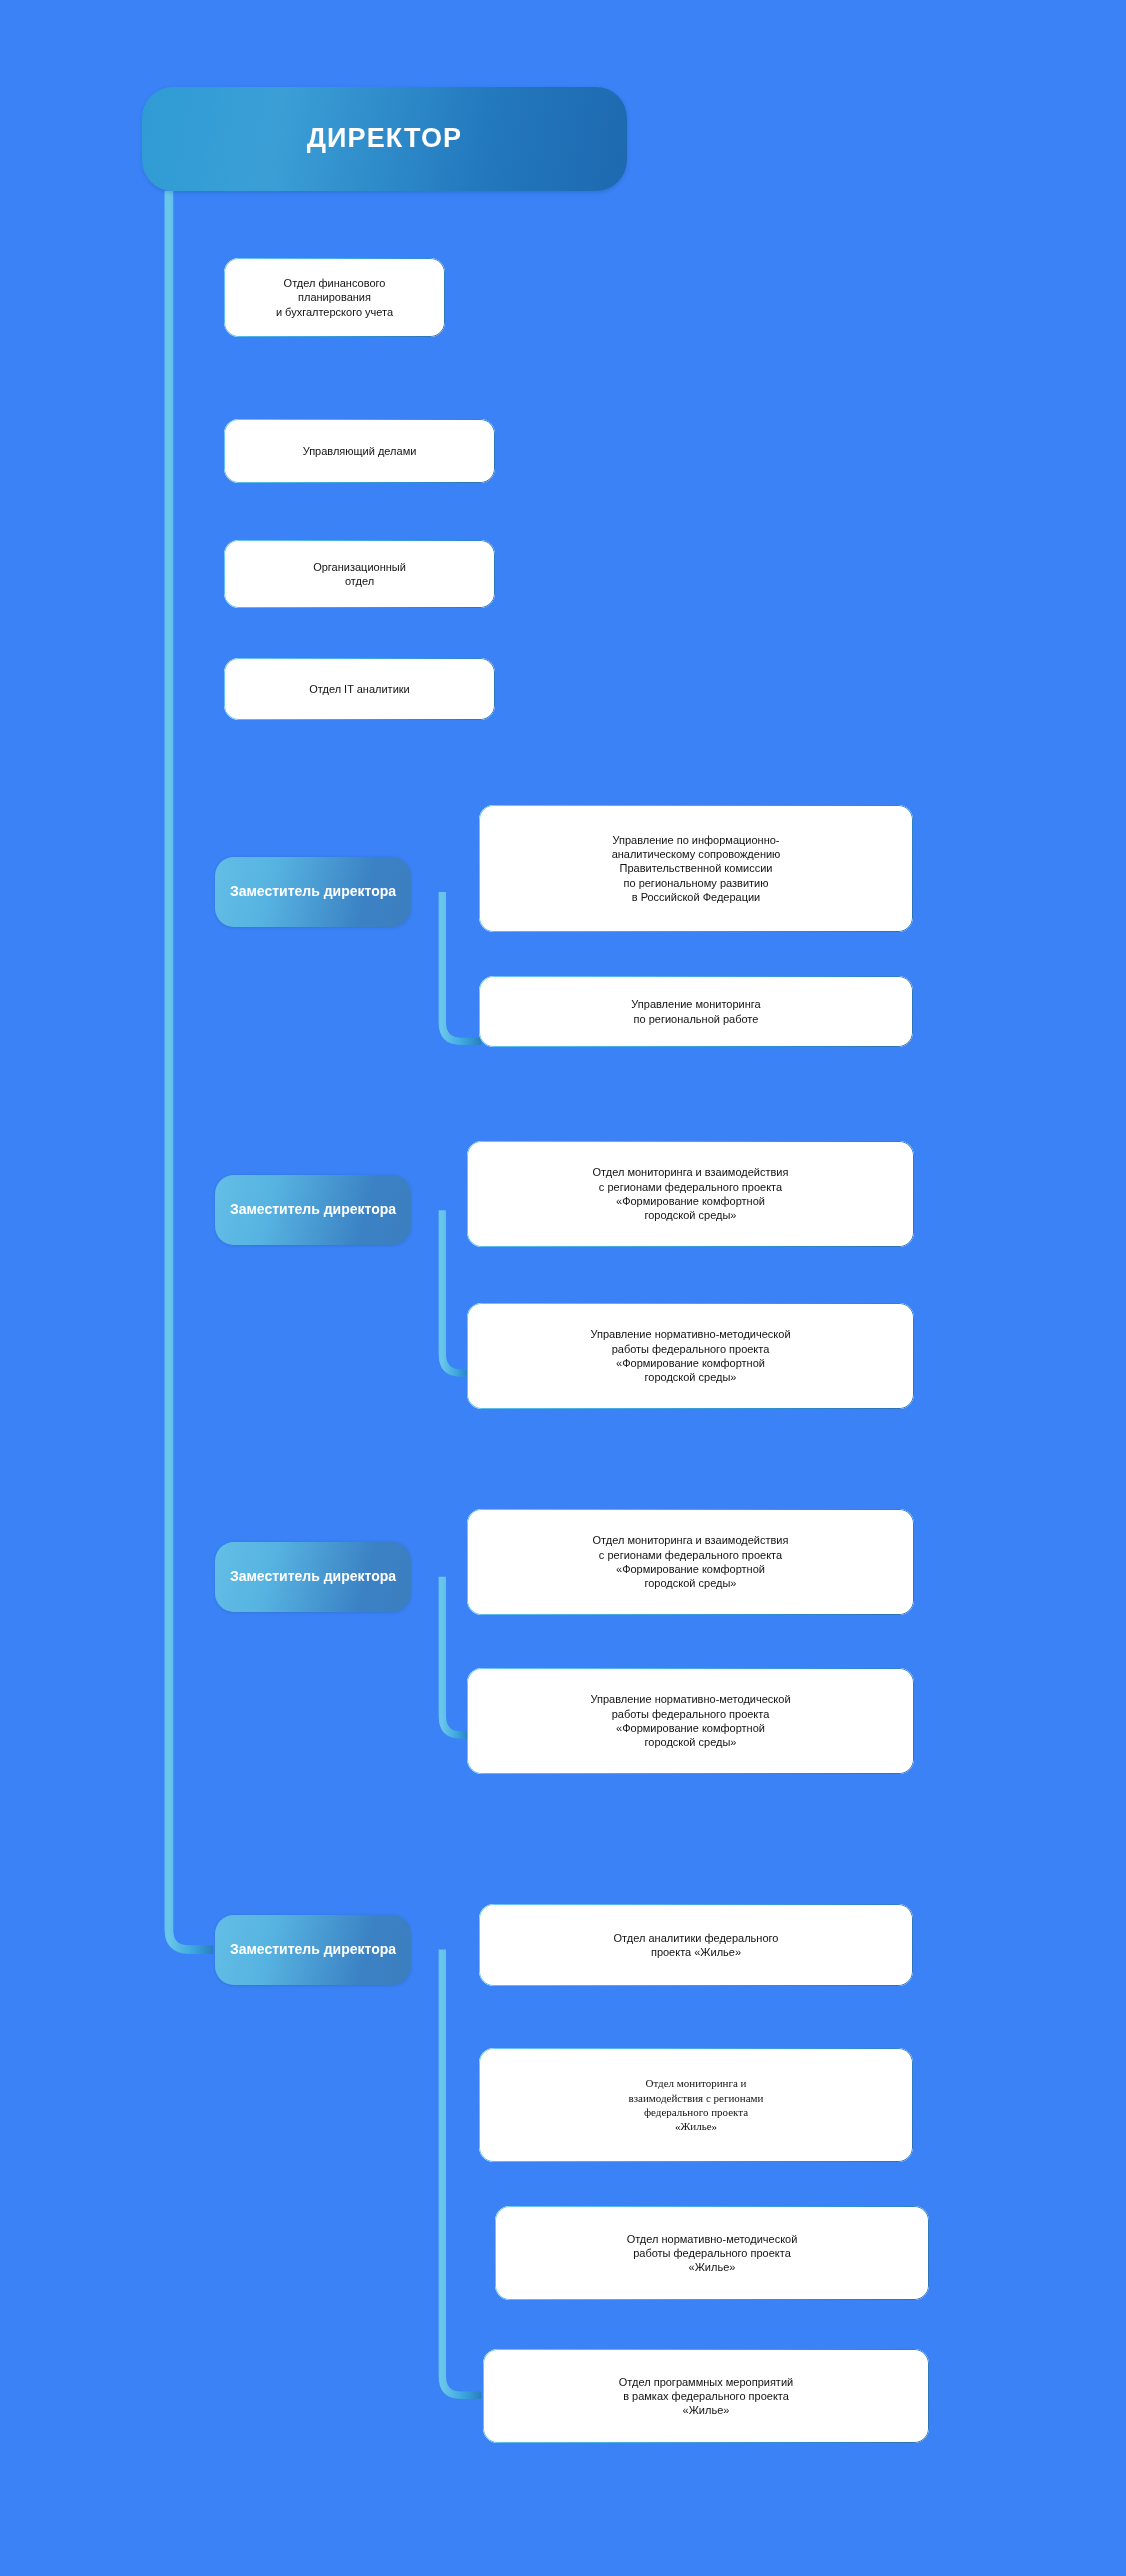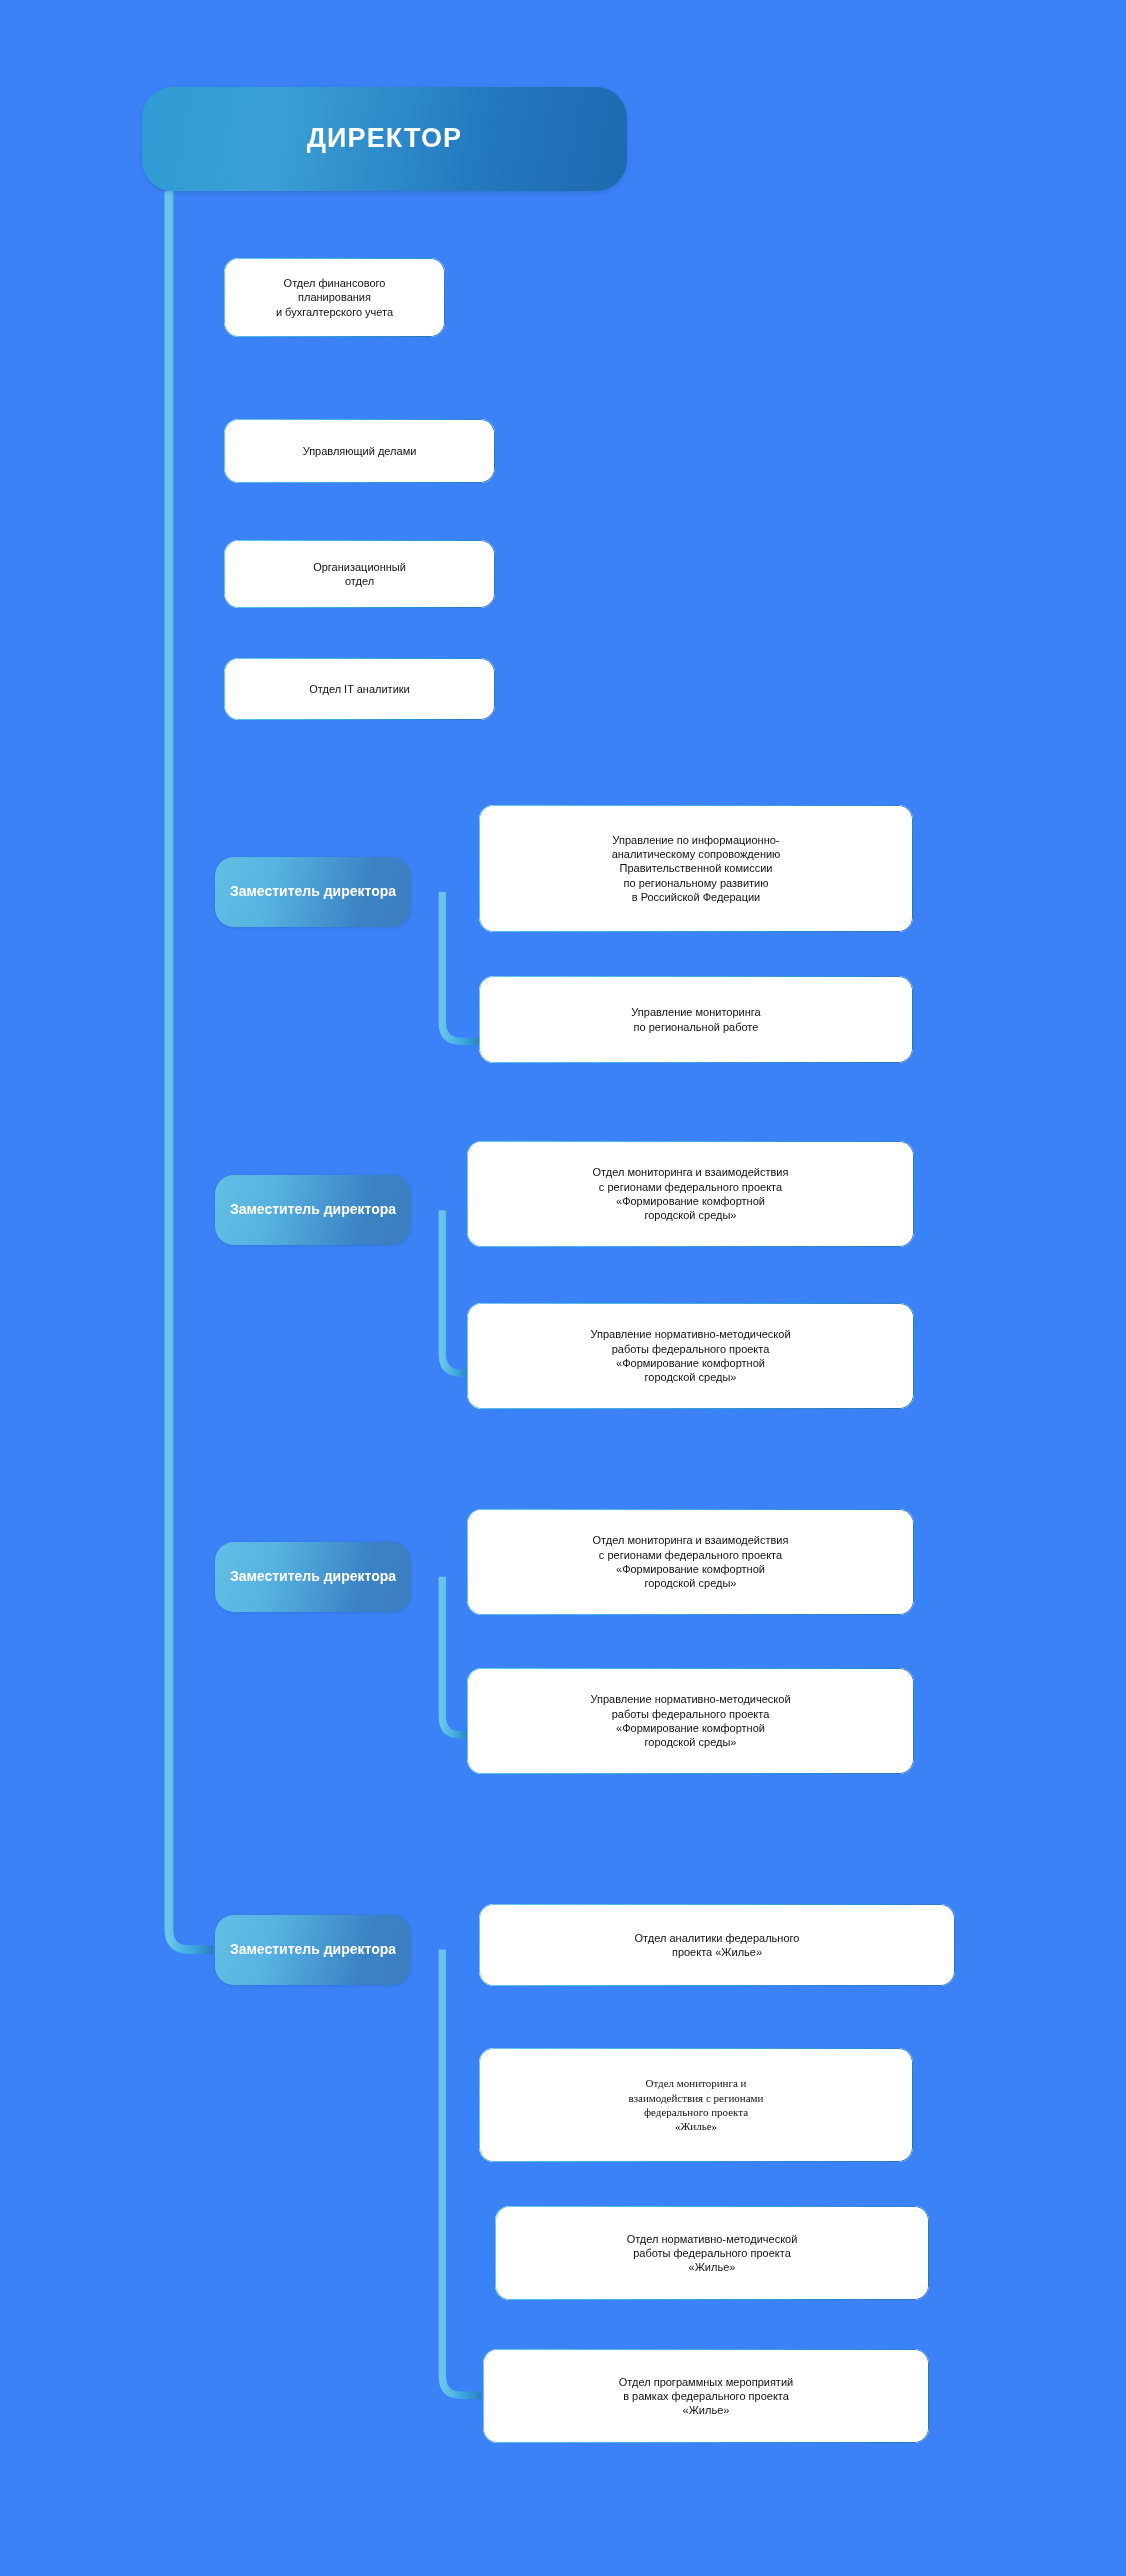--- a/index.html
+++ b/index.html
@@ -172,21 +172,21 @@
 директора</span>
   </div>
   <div class="node-box" style="left:479px;top:805px;width:434px;height:127px;">
     <span class="frame"></span>
     <span class="txt">Управление по информационно-
 аналитическому сопровождению
 Правительственной комиссии
 по региональному развитию
 в Российской Федерации</span>
   </div>
-  <div class="node-box" style="left:479px;top:976px;width:434px;height:87px;">
+  <div class="node-box" style="left:479px;top:976px;width:434px;height:71px;">
     <span class="frame"></span>
     <span class="txt">Управление мониторинга
 по региональной работе</span>
   </div>
 
   <div class="node-deputy" style="left:215px;top:1175px;width:196px;height:70px;">
     <span class="txt">Заместитель
 директора</span>
   </div>
   <div class="node-box" style="left:467px;top:1141px;width:447px;height:106px;">
@@ -220,21 +220,21 @@
     <span class="txt">Управление нормативно-методической
 работы федерального проекта
 «Формирование комфортной
 городской среды»</span>
   </div>
 
   <div class="node-deputy" style="left:215px;top:1915px;width:196px;height:70px;">
     <span class="txt">Заместитель
 директора</span>
   </div>
-  <div class="node-box" style="left:479px;top:1904px;width:476px;height:82px;">
+  <div class="node-box" style="left:479px;top:1904px;width:434px;height:82px;">
     <span class="frame"></span>
     <span class="txt">Отдел аналитики федерального
 проекта «Жилье»</span>
   </div>
   <div class="node-box" style="left:479px;top:2048px;width:434px;height:114px;font-family:Liberation Serif, serif;">
     <span class="frame"></span>
     <span class="txt">Отдел мониторинга и
 взаимодействия с регионами
 федерального проекта
 «Жилье»</span>

